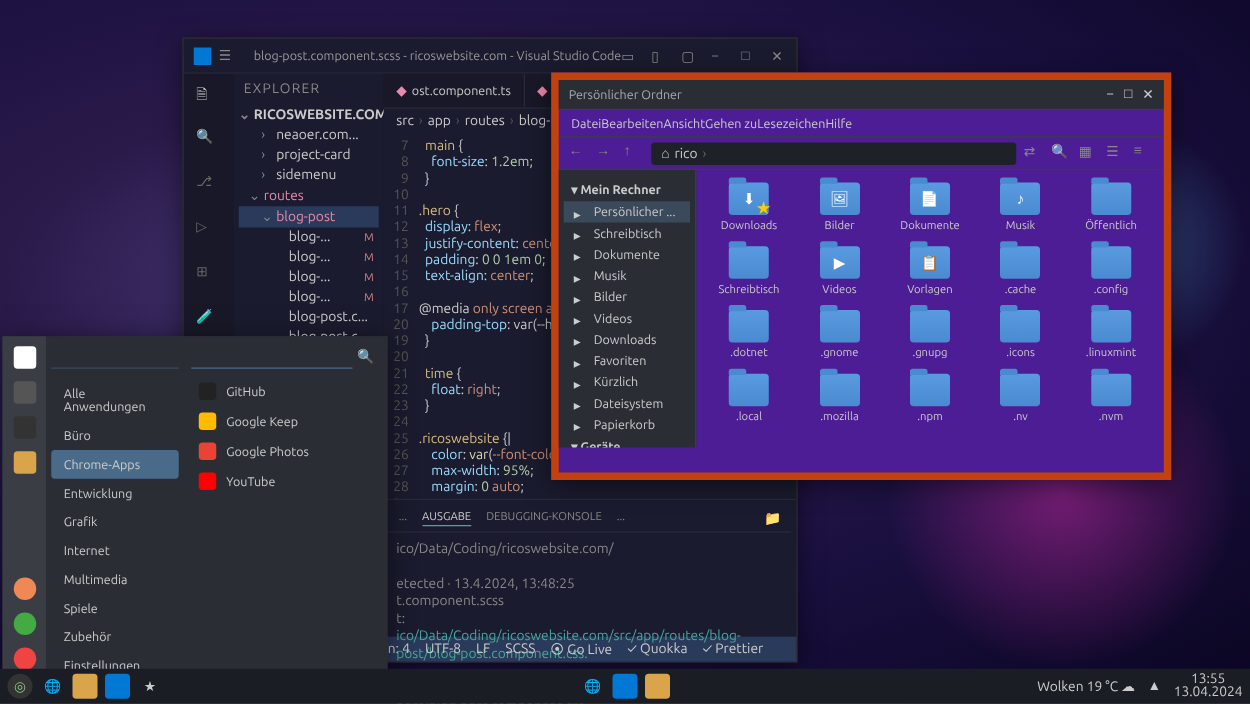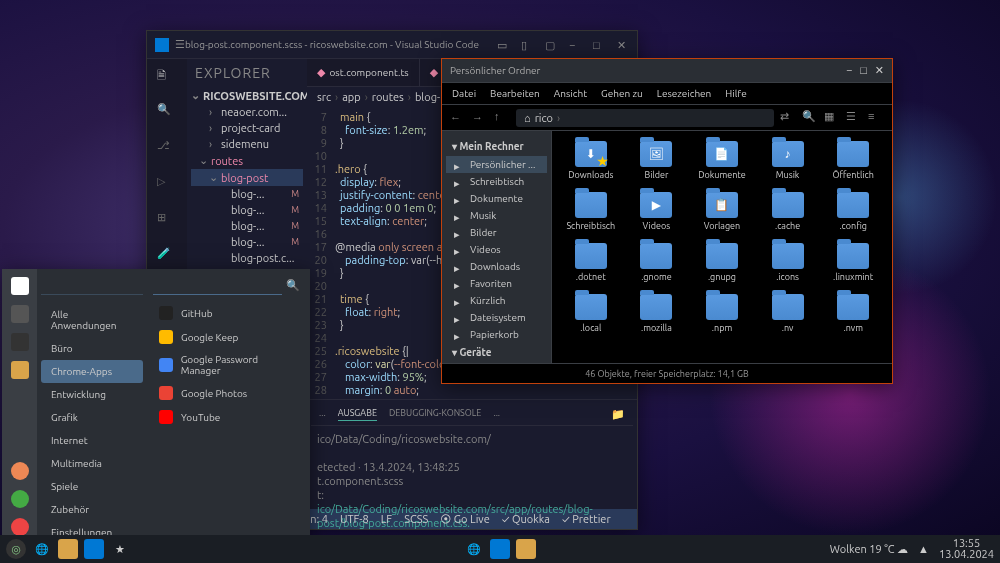--- a/index.html
+++ b/index.html
@@ -3,29 +3,29 @@
 <meta charset="utf-8">
 <style>
 *{margin:0;padding:0;box-sizing:border-box;font-family:'Ubuntu',sans-serif;font-size:11px;color:#ccc}
 body{width:1000px;height:563px;background:radial-gradient(ellipse at 30% 40%,#4a3a7a 0%,#2a1a4a 30%,#1a1040 60%,#0a0520 100%);overflow:hidden;position:relative}
 .fireworks{position:absolute;inset:0;background:radial-gradient(circle at 85% 70%,rgba(255,50,200,0.4) 0%,transparent 15%),radial-gradient(circle at 90% 35%,rgba(100,200,255,0.3) 0%,transparent 10%),radial-gradient(circle at 80% 50%,rgba(255,100,50,0.3) 0%,transparent 8%),radial-gradient(circle at 60% 55%,rgba(200,150,255,0.2) 0%,transparent 12%)}
 
 
 .vscode{position:absolute;left:146px;top:30px;width:492px;height:500px;background:#1a1b2e;border:1px solid #333;box-shadow:0 4px 20px rgba(0,0,0,0.5)}
 .vscode-title{height:28px;background:#1a1b2e;display:flex;align-items:center;padding:0 8px;border-bottom:1px solid #2a2a3a}
 .vscode-title .logo{width:14px;height:14px;background:#0078d4;margin-right:6px}
-.vscode-title .title-text{flex:1;text-align:left;font-size:10px;color:#999}
+.vscode-title .title-text{flex:1;text-align:right;font-size:10px;color:#999}
 .vscode-title .win-btns{display:flex;gap:12px}
 .vscode-title .win-btn{width:12px;height:12px;color:#888;cursor:pointer}
 .vscode-body{display:flex;height:calc(100% - 48px)}
 .activity-bar{width:40px;background:#181828;display:flex;flex-direction:column;align-items:center;padding-top:8px;gap:16px}
 .activity-bar .icon{width:20px;height:20px;color:#666;cursor:pointer}
 .activity-bar .icon.active{color:#ccc}
 .explorer{width:120px;background:#1a1b2e;overflow:hidden}
-.explorer-header{padding:6px 8px;font-size:14px;letter-spacing:1px;color:#888}
+.explorer-header{padding:6px 8px;font-size:11px;letter-spacing:1px;color:#888}
 .explorer-tree{padding:0 4px}
 .tree-item{display:flex;align-items:center;padding:2px 4px;font-size:10px;gap:4px;white-space:nowrap;cursor:pointer}
 .tree-item .chev{width:8px;color:#888}
 .tree-item.active{background:#2a3a5a}
 .tree-item .mod{margin-left:auto;color:#c88;font-size:9px}
 .editor-area{flex:1;display:flex;flex-direction:column;background:#1a1b2e;min-width:0}
 .tabs{height:28px;display:flex;background:#181828;border-bottom:1px solid #2a2a3a}
 .tab{padding:6px 10px;font-size:10px;display:flex;align-items:center;gap:4px;border-right:1px solid #2a2a3a;cursor:pointer}
 .breadcrumb{padding:4px 10px;font-size:9px;color:#888;display:flex;gap:4px;align-items:center}
 .code{flex:1;padding:4px 0;font-family:'Consolas',monospace;font-size:10px;overflow:hidden}
@@ -35,25 +35,25 @@
 .terminal{height:110px;background:#1a1b2e;border-top:1px solid #2a2a3a;font-family:monospace;font-size:9px;padding:4px}
 .term-tabs{display:flex;gap:12px;padding:4px 8px;border-bottom:1px solid #2a2a3a}
 .term-tab{font-size:9px;color:#888;cursor:pointer}
 .term-tab.active{color:#ccc;border-bottom:1px solid #4a9}
 .term-content{padding:6px;color:#888;line-height:14px}
 .term-link{color:#4a9;}
 .status-bar{height:20px;background:#2a3a5a;display:flex;align-items:center;padding:0 8px;font-size:9px;gap:12px}
 .status-bar .status-item{color:#ccc}
 
 
-.filemgr{position:absolute;left:441px;top:58px;width:452px;height:326px;background:#000000;border:1px solid #c2410c;box-shadow:0 4px 20px rgba(0,0,0,0.5)}
+.filemgr{position:absolute;left:441px;top:58px;width:496px;height:326px;background:#4c1d95;border:6px solid #c2410c;box-shadow:0 4px 20px rgba(0,0,0,0.5)}
 .fm-title{height:24px;background:#2a2e34;display:flex;align-items:center;padding:0 8px;border-bottom:1px solid #3a3e44}
 .fm-title .title-text{flex:1;font-size:10px;color:#aaa}
 .fm-title .win-btns{display:flex;gap:8px}
-.fm-menu{height:22px;display:flex;gap:14px;padding:0 10px;align-items:center;border-bottom:1px solid #3a3e44}
+.fm-menu{height:22px;display:flex;padding:0 10px;align-items:center;border-bottom:1px solid #3a3e44}
 .fm-menu span{font-size:10px;color:#ccc;cursor:pointer}
 .fm-toolbar{height:26px;display:flex;align-items:center;padding:0 8px;gap:6px;border-bottom:1px solid #3a3e44}
 .fm-toolbar .nav-btn{width:16px;height:16px;color:#888;cursor:pointer}
 .fm-toolbar .path{flex:1;display:flex;gap:4px;align-items:center;background:#1e2228;padding:3px 8px;border-radius:3px}
 .fm-toolbar .view-btns{display:flex;gap:6px}
 .fm-body{display:flex;height:calc(100% - 92px)}
 .fm-sidebar{width:110px;background:#2a2e34;padding:6px 4px;border-right:1px solid #3a3e44;overflow:hidden}
 .fm-side-header{font-size:10px;font-weight:bold;color:#ccc;padding:4px 6px}
 .fm-side-item{display:flex;align-items:center;gap:6px;padding:3px 8px;font-size:10px;cursor:pointer}
 .fm-side-item.active{background:#3a4a5a}
@@ -501,21 +501,20 @@
           <div class="folder-label">.nv</div>
         </div>
         <div class="folder">
           <div class="folder-icon">
             <div class="ficon-inner"></div>
           </div>
           <div class="folder-label">.nvm</div>
         </div>
       </div>
   </div>
-  <div class="fm-status">46 Objekte, freier Speicherplatz: 14,1 GB</div>
 </div>
 
 <div class="appmenu">
   <div class="menu-left">
     <div class="micon" style="background:#fff;border-radius:3px"></div>
     <div class="micon" style="background:#555;border-radius:3px"></div>
     <div class="micon" style="background:#333;border-radius:3px"></div>
     <div class="micon" style="background:#d9a44a;border-radius:3px"></div>
     <div class="spacer"></div>
     <div class="micon" style="background:#e85;border-radius:50%"></div>
@@ -525,21 +524,20 @@
   <div class="menu-cats" id="cats">
     <input class="menu-search" style="border-bottom: 1px solid rgb(58, 74, 90);" placeholder="">
   <div class="menu-cat">Alle Anwendungen</div><div class="menu-cat">Büro</div><div class="menu-cat active">Chrome-Apps</div><div class="menu-cat">Entwicklung</div><div class="menu-cat">Grafik</div><div class="menu-cat">Internet</div><div class="menu-cat">Multimedia</div><div class="menu-cat">Spiele</div><div class="menu-cat">Zubehör</div><div class="menu-cat">Einstellungen</div><div class="menu-cat">Systemverwaltung</div></div>
   <div class="menu-apps" id="apps">
     <div style="display:flex;align-items:center;margin-bottom:6px">
       <input class="menu-search" style="flex: 1 1 0%; margin-bottom: 0px;">
       <span style="color:#888;padding:0 4px">🔍</span>
     </div>
   <div class="menu-app"><div class="aicon" style="background:#222"></div>GitHub</div>
       <div class="menu-app"><div class="aicon" style="background:#fb0"></div>Google Keep</div>
-      <div class="menu-app"><div class="aicon" style="background:#4285f4"></div>Google Password Manager</div>
       <div class="menu-app"><div class="aicon" style="background:#ea4335"></div>Google Photos</div>
       <div class="menu-app"><div class="aicon" style="background:#f00"></div>YouTube</div>
     </div>
 </div>
 
 <div class="taskbar">
   <div class="tbicon" style="background:#333;border-radius:50%;color:#8c8">◎</div>
   <div class="tbicon">🌐</div>
   <div class="tbicon" style="background:#d9a44a"></div>
   <div class="tbicon" style="background:#0078d4"></div>

